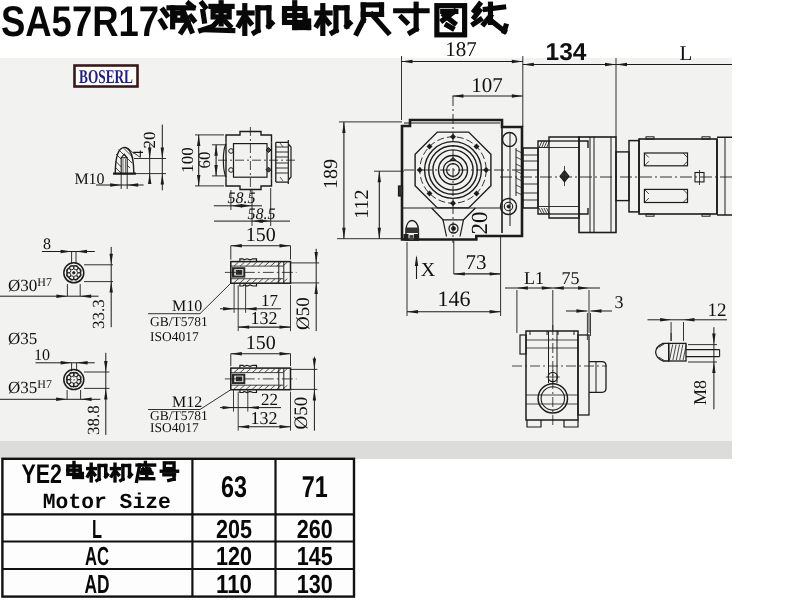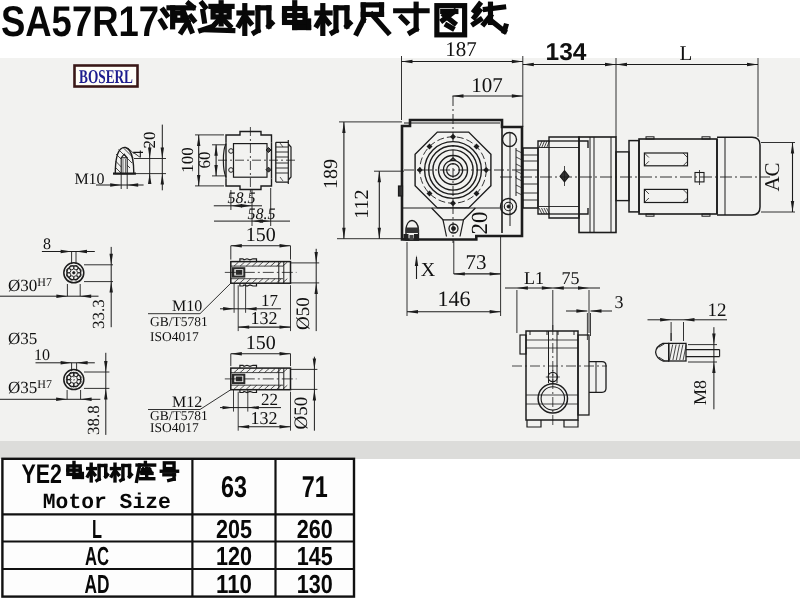--- a/index.html
+++ b/index.html
@@ -1,16 +1,16 @@
 <!DOCTYPE html>
 <html><head><meta charset="utf-8"><style>
 html,body{margin:0;padding:0;background:#fff}
 *{-webkit-font-smoothing:antialiased}
 text{text-rendering:geometricPrecision}
-#c{position:relative;width:800px;height:603px;overflow:hidden}
+#c{position:relative;width:732px;height:603px;overflow:hidden}
 </style></head><body>
 <div id="c">
 <svg width="800" height="603" viewBox="0 0 800 603">
 <rect x="0" y="0" width="800" height="603" fill="#ffffff"></rect>
 <rect x="0" y="58" width="800" height="383" fill="#f2f2f0"></rect>
 <rect x="0" y="441" width="800" height="18" fill="#dcdcda"></rect>
 <path d="M402,126 L402,239.5 L476.3,239.5 L476.3,236 L522,236 L522,127 L502,127 L502,120 L410,120 L410,126 Z" fill="none" stroke="#1c1c1c" stroke-width="2.6"></path>
 <line x1="404" y1="123" x2="500" y2="123" stroke="#1c1c1c" stroke-width="1.0"></line>
 <path d="M490.9,185.7 L468.7,207.9 L437.3,207.9 L415.1,185.7 L415.1,154.3 L437.3,132.1 L468.7,132.1 L490.9,154.3 Z" fill="none" stroke="#1c1c1c" stroke-width="1.4"></path>
 <circle cx="453" cy="170" r="33.2" fill="none" stroke="#1c1c1c" stroke-width="0.9" stroke-dasharray="7 3"></circle>

